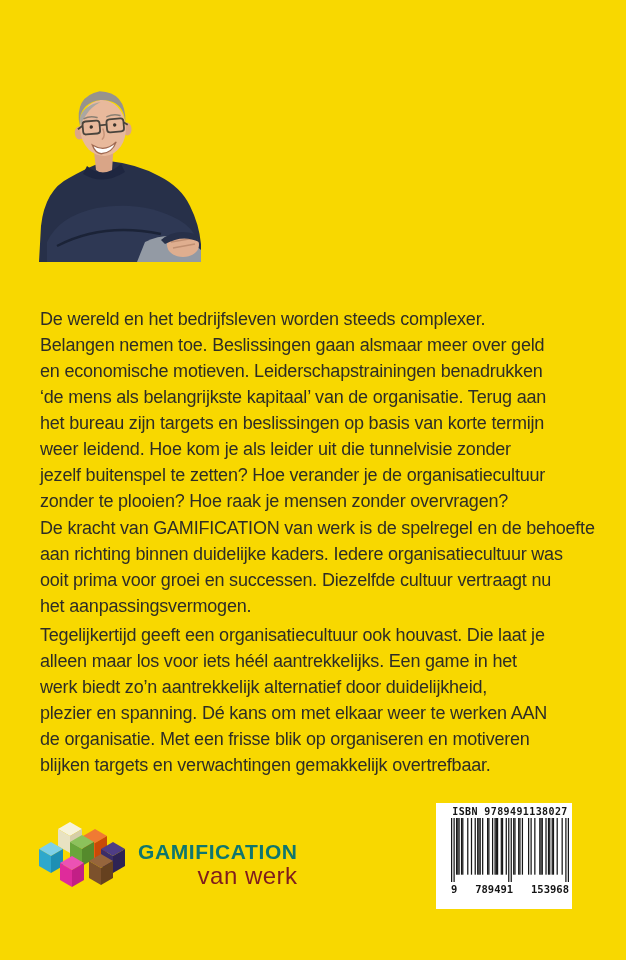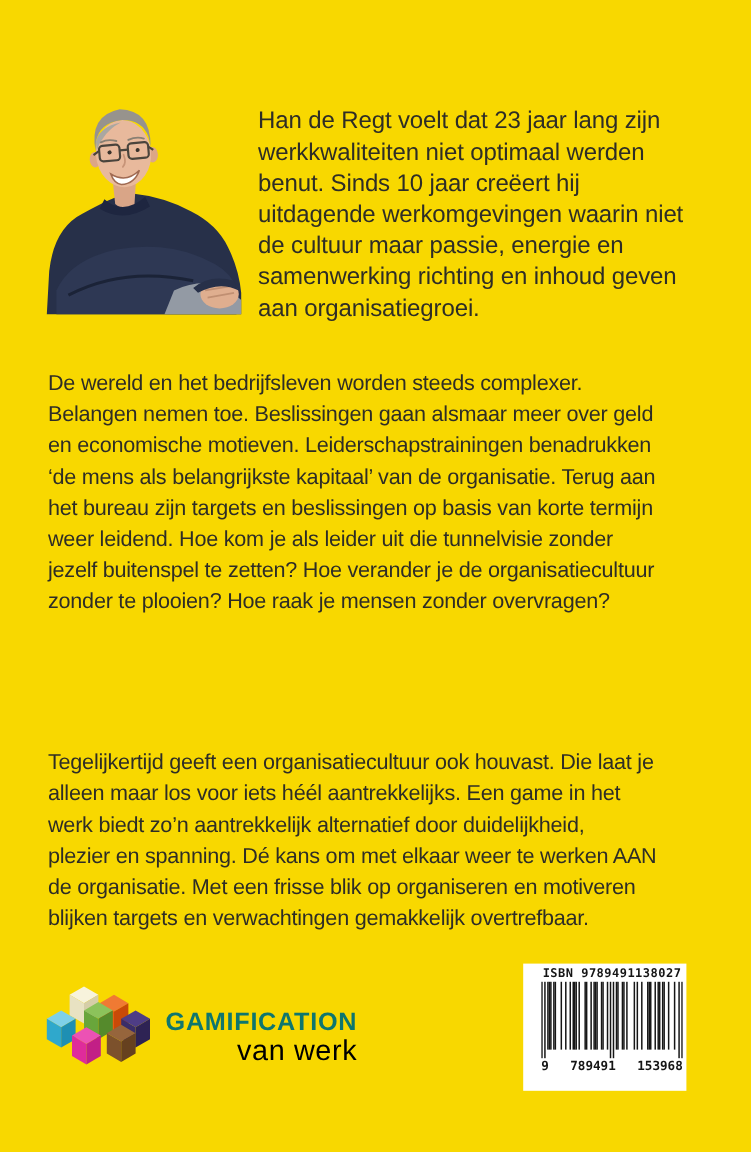--- a/index.html
+++ b/index.html
@@ -30,21 +30,21 @@
   .para-3{top:622px;}
   
   .logo{position:absolute;left:38px;top:818px;display:flex;align-items:flex-start;}
   .logo-cubes{width:92px;height:78px;flex:0 0 auto;}
   .wordmark{display:inline-block;margin-top:22px;margin-left:8px;}
   .wordmark-title{
     font-size:21px;font-weight:bold;letter-spacing:0.6px;
     color:#0f766e;line-height:24px;white-space:nowrap;
   }
   .wordmark-sub{
-    font-size:24px;color:#000000;text-align:right;line-height:25px;
+    font-size:24px;color:#7f1d1d;text-align:right;line-height:25px;
     margin-top:-1px;letter-spacing:0.5px;
   }
   
   .barcode-box{
     position:absolute;left:436px;top:803px;width:136px;height:106px;
     background:#FFFFFF;box-sizing:border-box;padding:3px 8px 4px 20px;
     display:flex;flex-direction:column;align-items:center;
   }
   .barcode-label{
     font-family:"DejaVu Sans Mono",monospace;font-weight:bold;
@@ -99,36 +99,33 @@
 
       <circle cx="58.5" cy="42" r="1.7" fill="#3A332C"></circle>
       <circle cx="82" cy="42" r="1.7" fill="#3A332C"></circle>
 
       <path d="M70,45 Q72,52 68.5,55" stroke="#C79478" stroke-width="1.5" fill="none" stroke-linecap="round"></path>
 
       <path d="M58,60 Q70,69 82,59 Q77,70 66,69.5 Q60,68 58,60 Z" fill="#FFFFFF" stroke="#A06A52" stroke-width="1.3"></path>
     </g>
   </svg>
 
-  <div class="bio">Han de Regt voelt dat 23 jaar lang zijn
-werkkwaliteiten niet optimaal werden
-benut. Sinds 10 jaar creëert hij
-uitdagende werkomgevingen waarin niet
-de cultuur maar passie, energie en
-samenwerking richting en inhoud geven
-aan organisatiegroei.</div>
 
   <div class="para para-1">De wereld en het bedrijfsleven worden steeds complexer.
 Belangen nemen toe. Beslissingen gaan alsmaar meer over geld
 en economische motieven. Leiderschapstrainingen benadrukken
 ‘de mens als belangrijkste kapitaal’ van de organisatie. Terug aan
 het bureau zijn targets en beslissingen op basis van korte termijn
 weer leidend. Hoe kom je als leider uit die tunnelvisie zonder
 jezelf buitenspel te zetten? Hoe verander je de organisatiecultuur
 zonder te plooien? Hoe raak je mensen zonder overvragen?</div>
+  <div class="para para-2">De kracht van GAMIFICATION van werk is de spelregel en de behoefte
+aan richting binnen duidelijke kaders. Iedere organisatiecultuur was
+ooit prima voor groei en successen. Diezelfde cultuur vertraagt nu
+het aanpassingsvermogen.</div>
   <div class="para para-3">Tegelijkertijd geeft een organisatiecultuur ook houvast. Die laat je
 alleen maar los voor iets héél aantrekkelijks. Een game in het
 werk biedt zo’n aantrekkelijk alternatief door duidelijkheid,
 plezier en spanning. Dé kans om met elkaar weer te werken AAN
 de organisatie. Met een frisse blik op organiseren en motiveren
 blijken targets en verwachtingen gemakkelijk overtrefbaar.</div>
 
   <div class="logo">
     <svg class="logo-cubes" viewBox="0 0 92 78" xmlns="http://www.w3.org/2000/svg">
 

